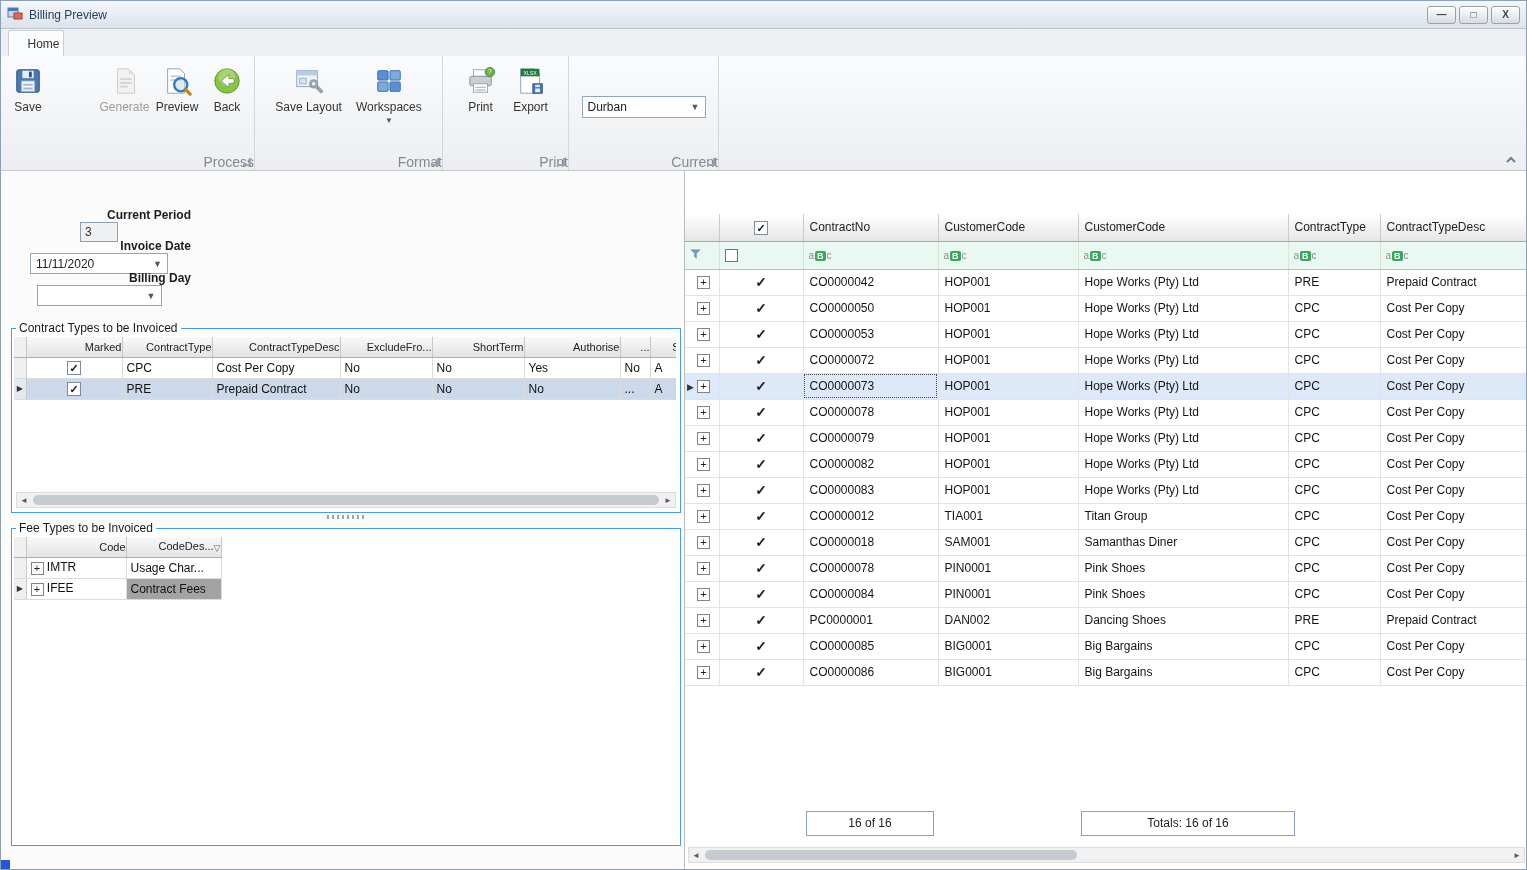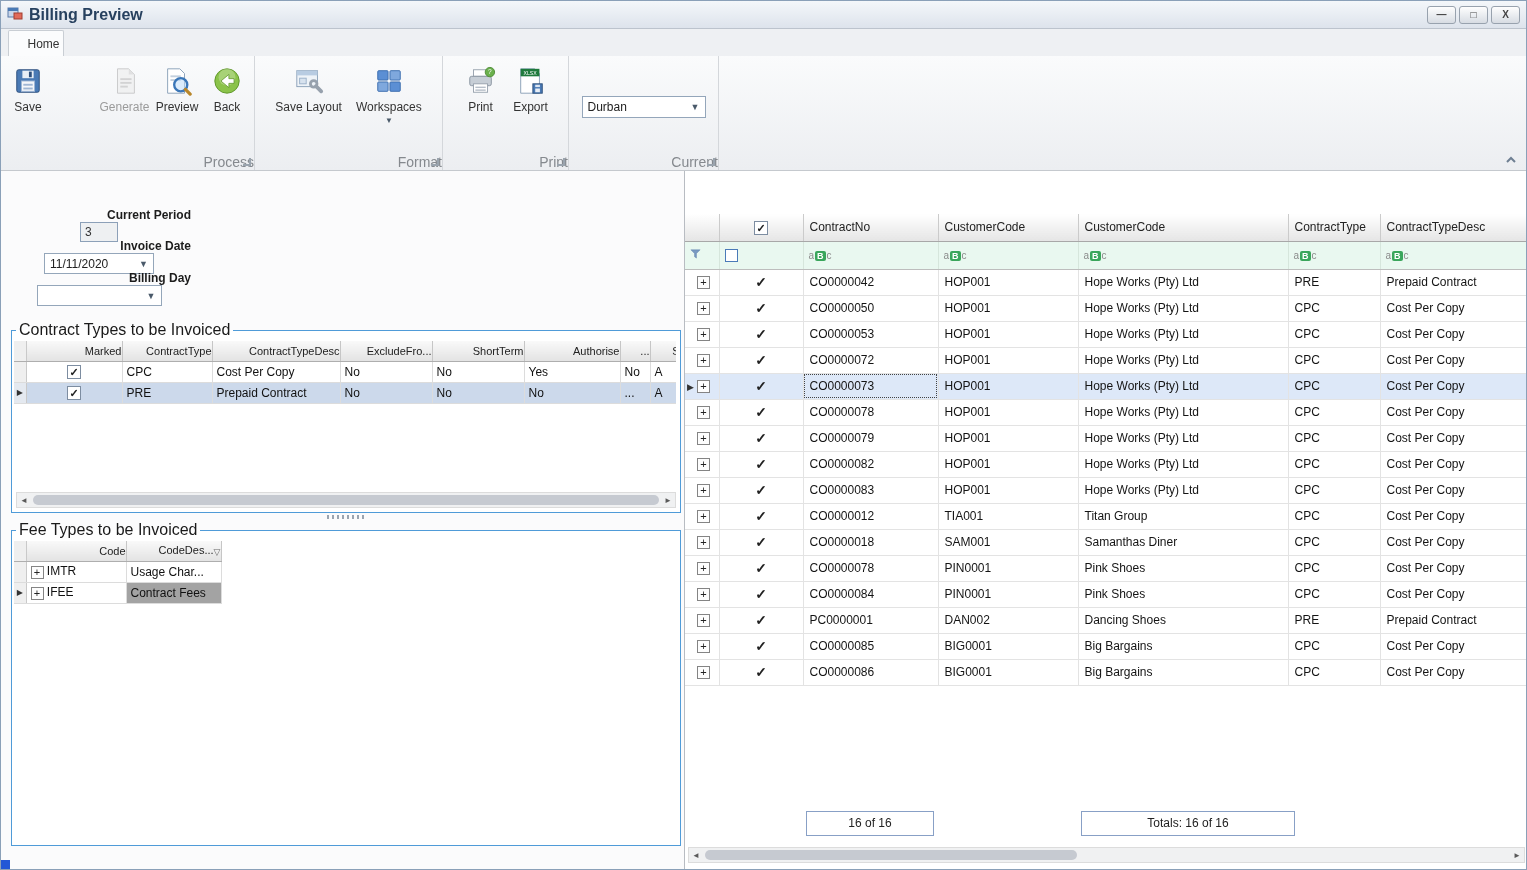--- a/index.html
+++ b/index.html
@@ -2,21 +2,21 @@
 <html><head>
 <meta charset="utf-8">
 <style>
   * { margin:0; padding:0; box-sizing:border-box; }
   body { font-family:"Liberation Sans", sans-serif; font-size:12px; background:#e9e9e9; }
   .window { position:relative; width:1527px; height:870px; background:#f0f0f0; border:1px solid #8aa0b8; overflow:hidden; }
 
   
   .titlebar { position:absolute; top:0; left:0; right:0; height:28px; display:flex; align-items:center; gap:6px; padding-left:6px;
     background:linear-gradient(#f4f7fa,#dde3ec); border-bottom:1px solid #bcc3cd; }
-  .title { font-weight:bold; font-size:16px; color:#27415f; }
+  .title { font-weight:normal; font-size:12px; color:#27415f; }
   .winbtns { margin-left:auto; margin-right:6px; display:flex; gap:3px; }
   .wbtn { width:29px; height:18px; display:flex; align-items:center; justify-content:center; border:1px solid #98a2ae; border-radius:3px;
     background:linear-gradient(#fefefe,#d7dce3); font-size:10px; font-weight:bold; color:#444; cursor:default; }
 
   
   .tabs { position:absolute; top:28px; left:0; right:0; height:27px; background:#eef0f3; display:flex; align-items:flex-end; }
   .tab { margin-left:7px; width:56px; height:26px; background:#fbfcfd; border:1px solid #c9ced4; border-bottom:none;
     border-radius:2px 2px 0 0; display:flex; align-items:center; justify-content:center; color:#333;padding-left:15px; }
   .ribbon { position:absolute; top:55px; left:0; right:0; height:115px; background:linear-gradient(#fafbfc,#eceef1);
     border-bottom:1px solid #c5c9ce; display:flex; }
@@ -38,21 +38,21 @@
   .leftpanel { position:absolute; top:170px; left:0; width:683px; height:700px; background:#fbfbfc; }
   .rightpanel { position:absolute; top:170px; left:683px; width:844px; height:700px; background:#fff; border-left:1px solid #b8bcc2; }
 
   
   .frow { position:absolute; left:0; display:flex; align-items:center;flex-direction:column; }
   .flabel { display:inline-block; width:190px; text-align:right; font-weight:bold; color:#1c1c1c; margin-right:6px; }
   .tbox { display:inline-block; height:20px; line-height:18px; border:1px solid #8ca0b8; background:#eef0f2; padding:0 4px; color:#333; }
 
   
   .fset { position:absolute; left:10px; width:670px; border:1px solid #4f9bd8; background:#fff; padding:2px; }
-  .fset legend { font-size:16px; color:#1a1a1a; padding:0 3px; margin-left:2px; }
+  .fset legend { font-size:12px; color:#1a1a1a; padding:0 3px; margin-left:2px; }
   .ctclip { width:662px; overflow:hidden; }
   .ltbl { border-collapse:collapse; table-layout:fixed; }
   .cttbl { width:690px; }
   .feetbl { width:207px; }
   .lh { height:20px; background:linear-gradient(#f9f9f9,#e3e3e3); border-right:1px solid #c6c6c6; border-bottom:1px solid #aeaeae;
     font-weight:normal; font-size:11px; color:#222; text-align:right; padding:0 0; white-space:nowrap; overflow:hidden; }
   .lc { height:21px; background:#fff; border-right:1px solid #dcdcdc; border-bottom:1px solid #dcdcdc; padding:0 4px; font-size:12px;
     color:#111; white-space:nowrap; overflow:hidden; }
   .indc { background:#efefef; border-right:1px solid #c9c9c9; padding:0 1px; text-align:center; font-size:8px; color:#333; }
   .mc { text-align:center; }
@@ -271,21 +271,21 @@
 
   <div class="leftpanel">
 
     <div class="frow" style="top:37px">
       <span class="flabel">Current Period</span>
       <span class="tbox" style="width:38px">3</span>
     </div>
 
     <div class="frow" style="top:68px">
       <span class="flabel">Invoice Date</span>
-      <span class="combo" style="width:110px;height:21px">
+      <span class="combo" style="width:138px;height:21px">
         <span>11/11/2020</span>
         <span class="arr">▼</span>
       </span>
     </div>
 
     <div class="frow" style="top:100px">
       <span class="flabel">Billing Day</span>
       <span class="combo" style="width:125px;height:21px">
         <span></span>
         <span class="arr">▼</span>

